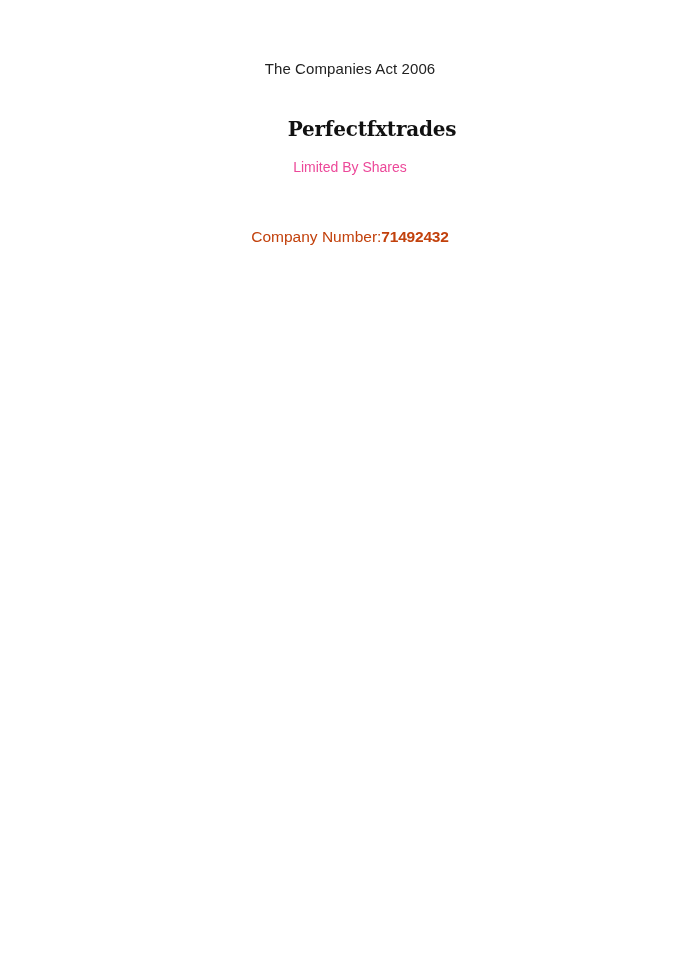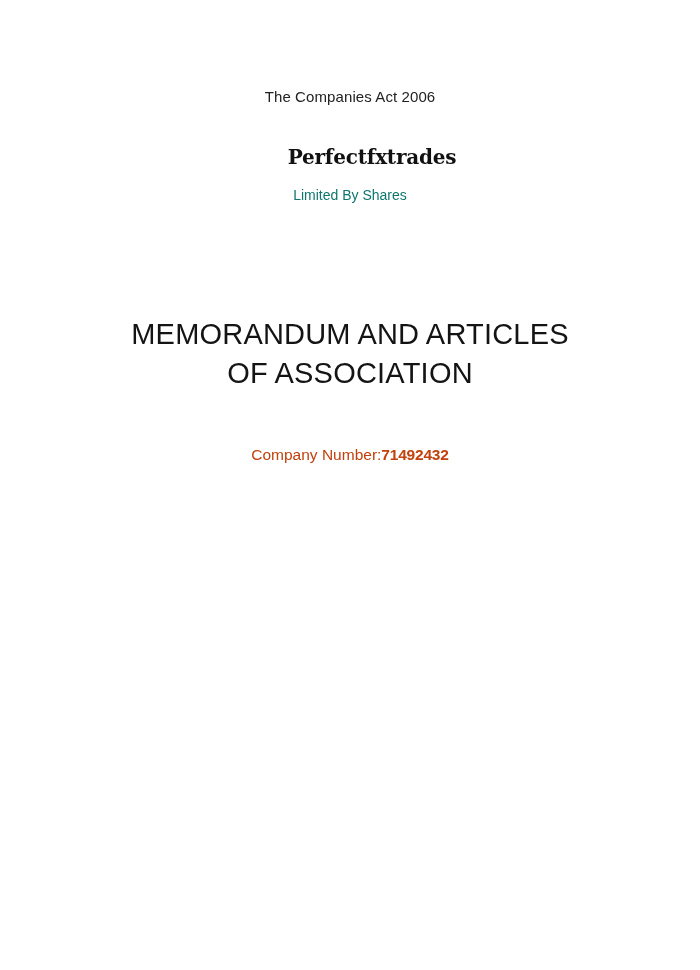--- a/index.html
+++ b/index.html
@@ -20,40 +20,40 @@
     overflow: hidden;
   }
   .doc-body {
     position: absolute;
     top: 0;
     left: 0;
     width: 700px;
     text-align: center;
   }
   .act-line {
-    margin-top: 88px;
+    margin-top: 60px;
     font-size: 15px;
     font-weight: 400;
     letter-spacing: 0.1px;
     color: #222222;
   }
   .company-name {
     margin-top: 40px;
     font-family: "DejaVu Serif", serif;
     font-size: 20px;
     font-weight: 700;
     letter-spacing: -0.2px;
     color: #111111;
     margin-left: 44px;
   }
   .shares-line {
     margin-top: 18px;
     font-size: 14px;
     font-weight: 400;
-    color: #0f766e;
+    color: #ec4899;
   }
   .main-title {
     margin-top: 112px;
     font-size: 29px;
     font-weight: 400;
     line-height: 39px;
     letter-spacing: 0.2px;
     color: #141414;
   }
   .main-title .title-line {
@@ -91,24 +91,20 @@
 
 <div class="page">
   <div class="doc-body">
 
     <div class="act-line">The Companies Act 2006</div>
 
     <div class="company-name">Perfectfxtrades</div>
 
     <div class="shares-line">Limited By Shares</div>
 
-    <div class="main-title">
-      <span class="title-line">MEMORANDUM AND ARTICLES</span>
-      <span class="title-line">OF ASSOCIATION</span>
-    </div>
 
     <div class="company-number">
       <span>Company Number:</span><span class="number-value">71492432</span>
     </div>
 
 
   </div>
 
   <div class="faint-mark m1"></div>
   <div class="faint-mark m2"></div>

